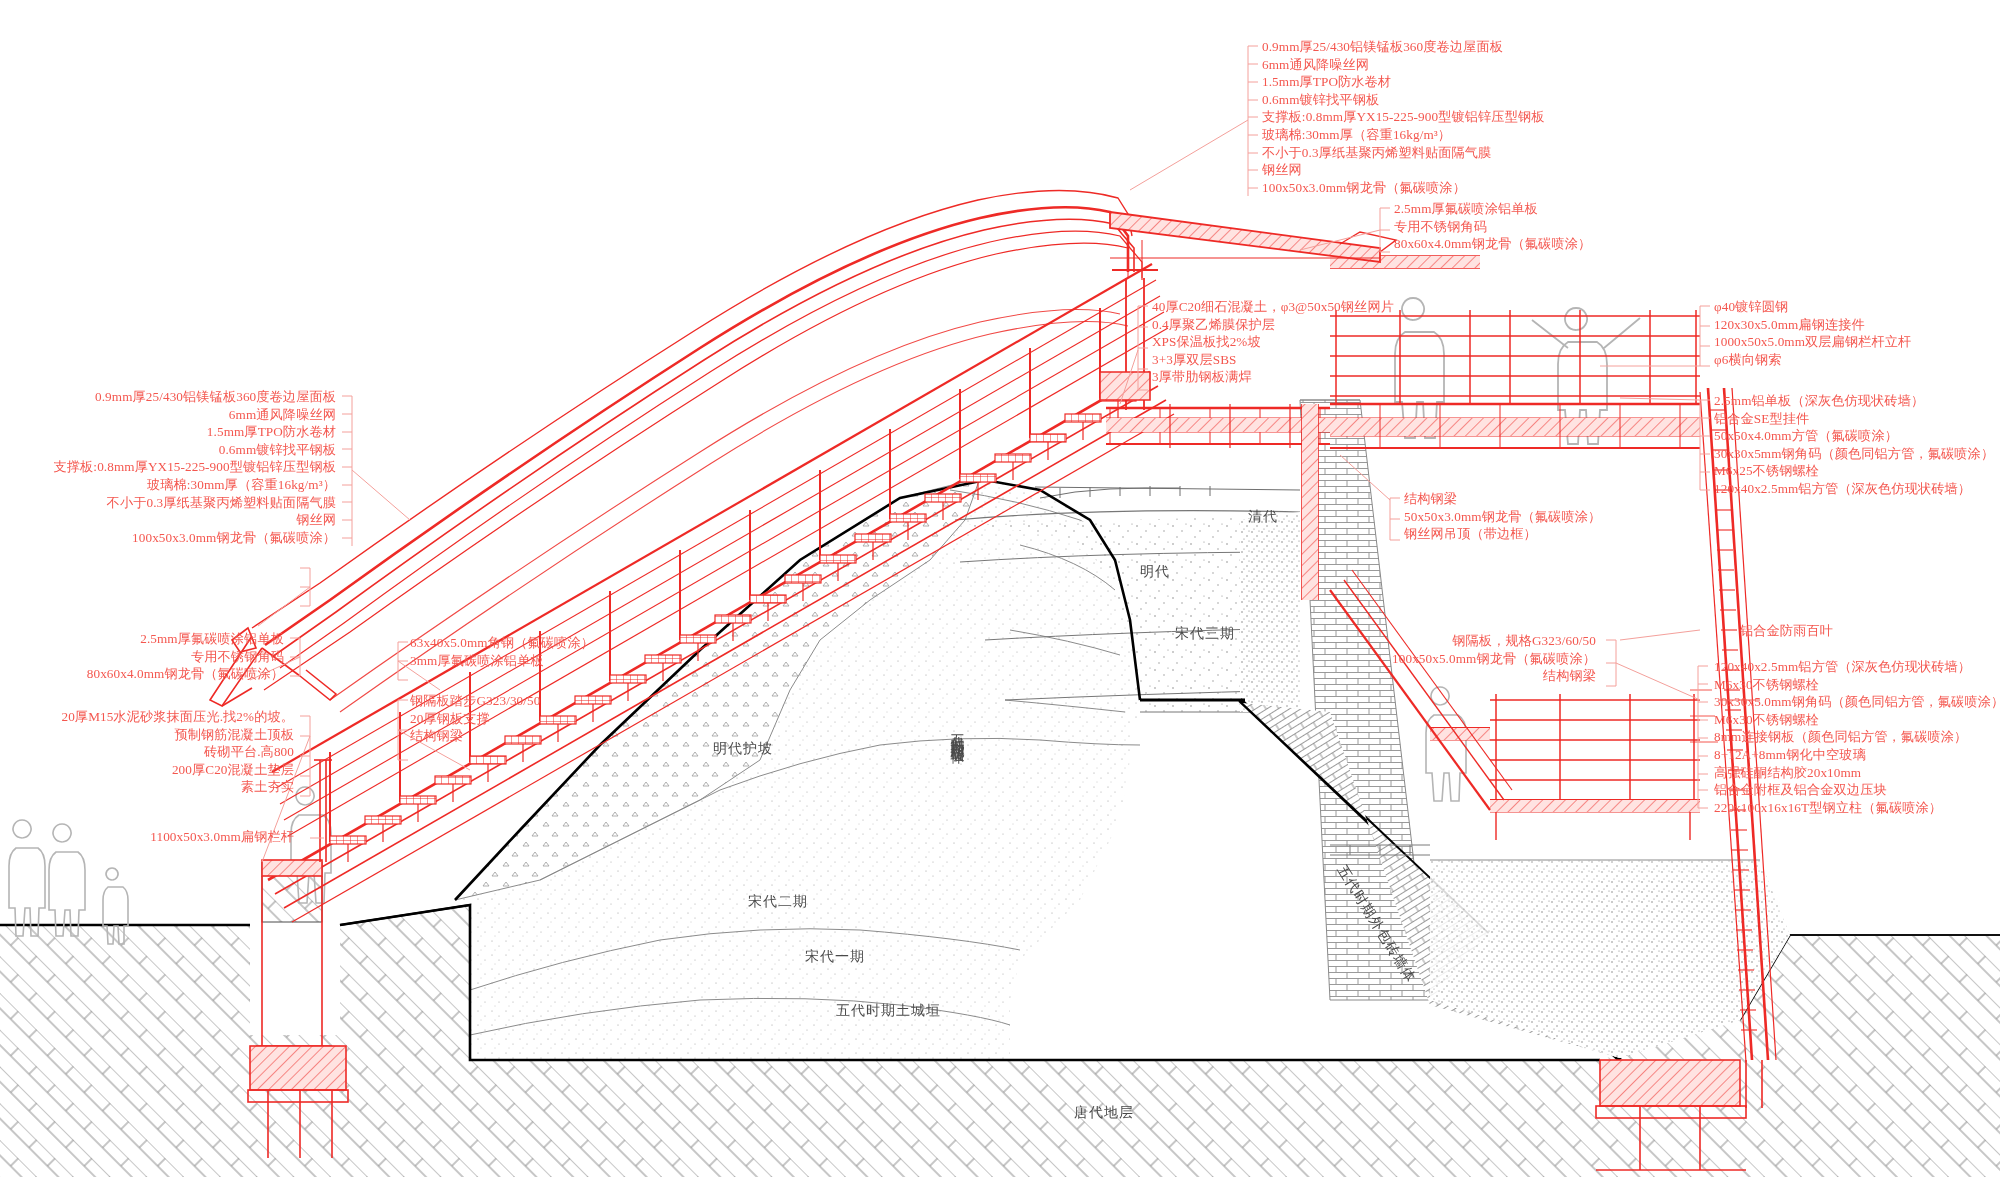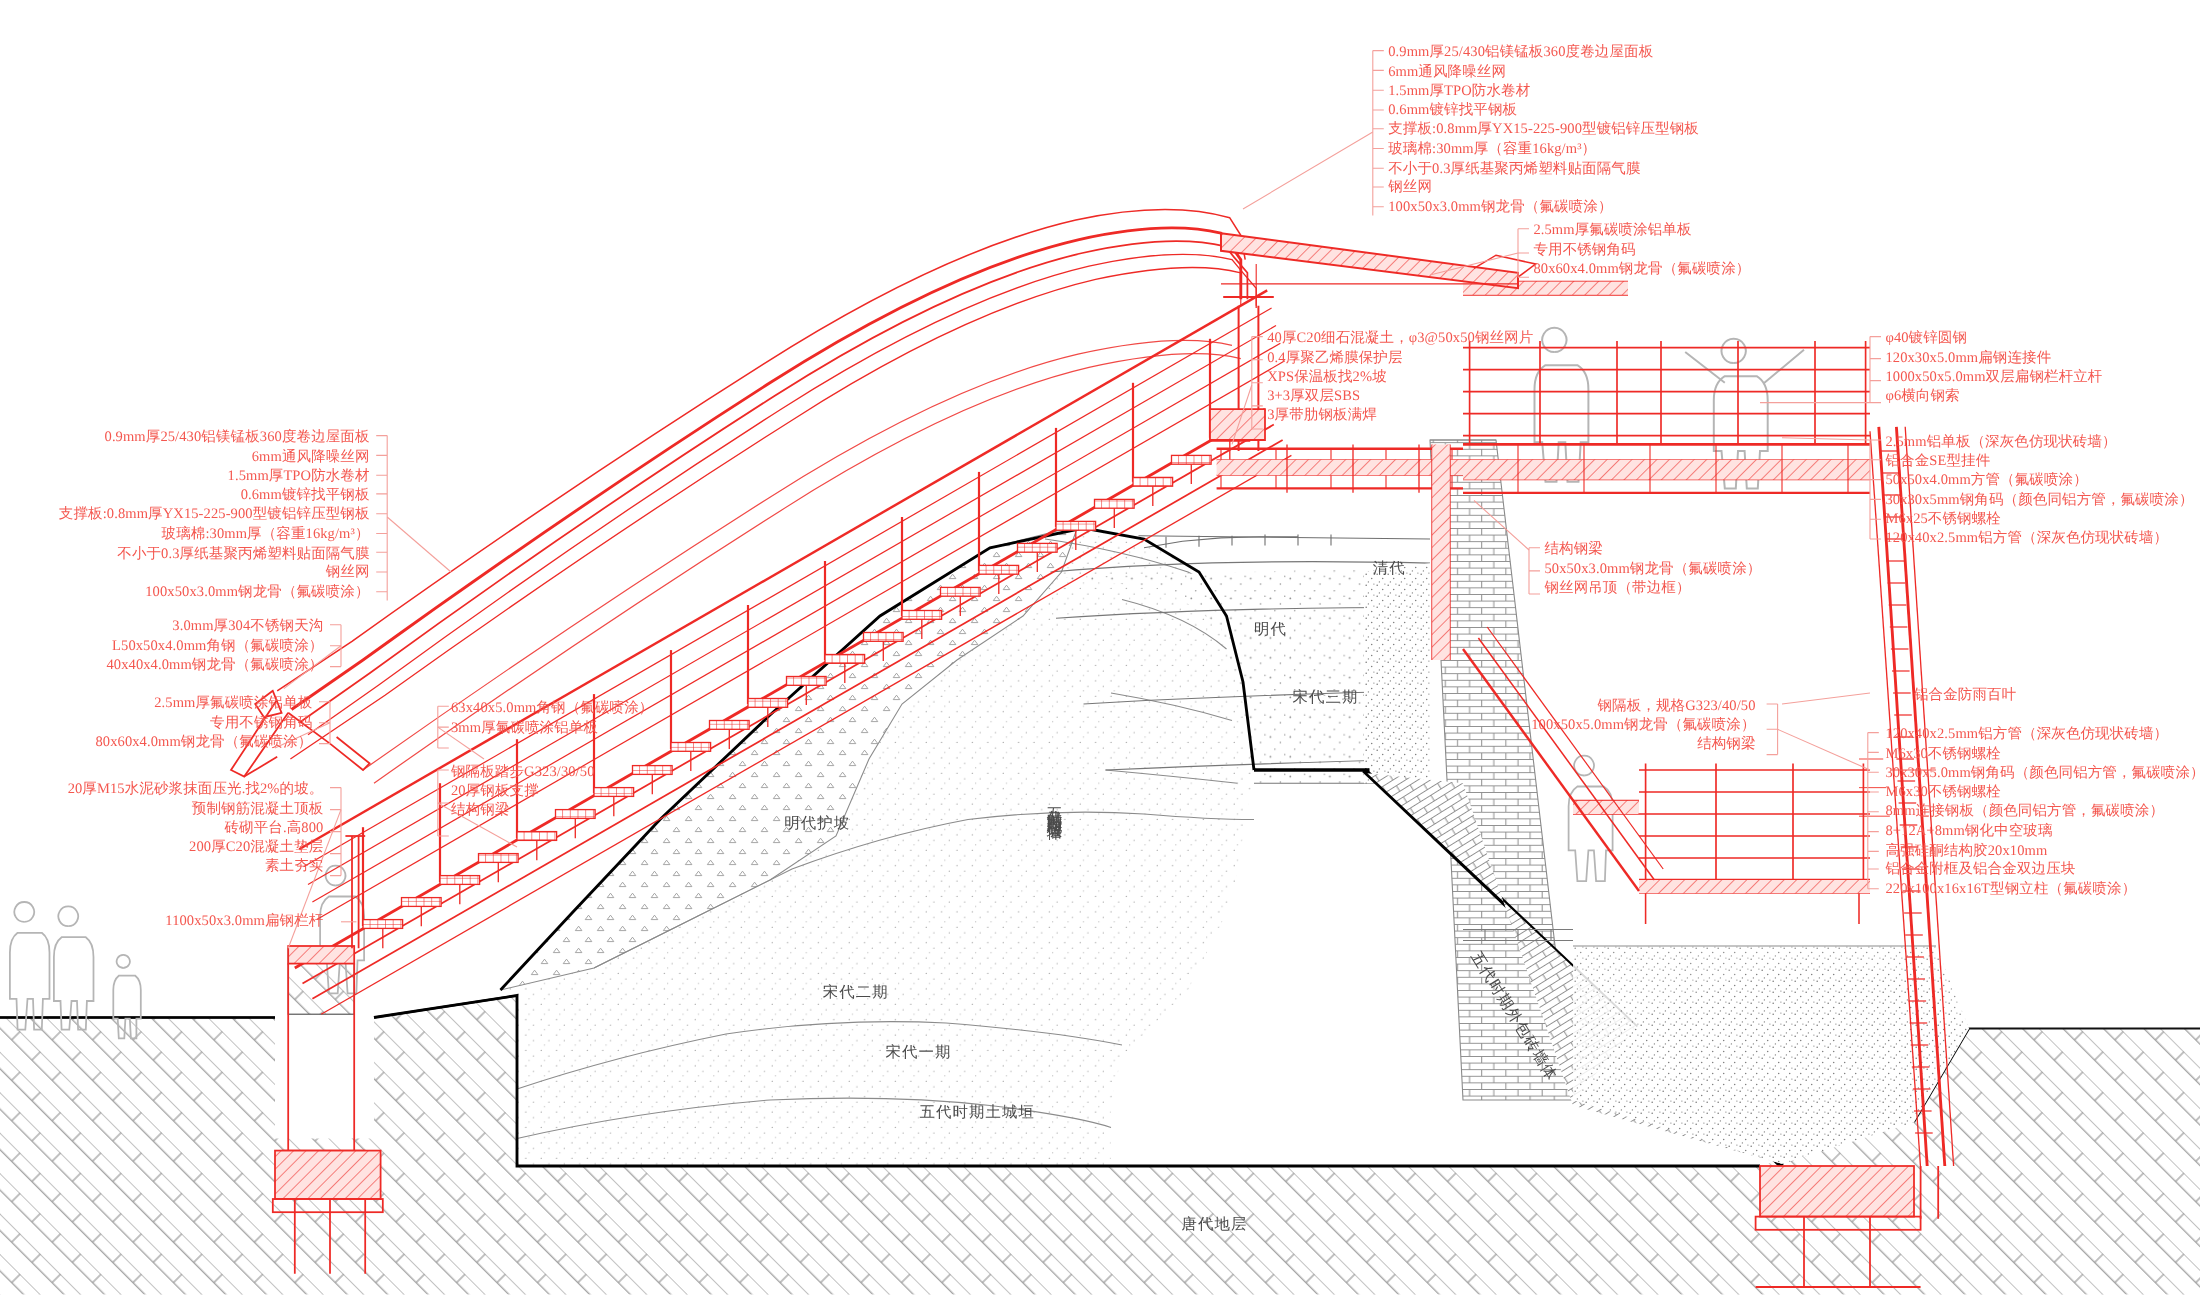--- a/index.html
+++ b/index.html
@@ -564,42 +564,37 @@
     <div>220x100x16x16T型钢立柱（氟碳喷涂）</div>
   </div>
 
   <div class="ann l" style="left:1404px;top:490px;">
     <div>结构钢梁</div>
     <div>50x50x3.0mm钢龙骨（氟碳喷涂）</div>
     <div>钢丝网吊顶（带边框）</div>
   </div>
 
   <div class="ann r" style="left:1300px;top:632px;width:296px;">
-    <div>钢隔板，规格G323/40/50</div>
+    <div>钢隔板，规格G323/60/50</div>
     <div>100x50x5.0mm钢龙骨（氟碳喷涂）</div>
     <div>结构钢梁</div>
   </div>
 
   <div class="ann r" style="left:20px;top:388px;width:316px;">
     <div>0.9mm厚25/430铝镁锰板360度卷边屋面板</div>
     <div>6mm通风降噪丝网</div>
     <div>1.5mm厚TPO防水卷材</div>
     <div>0.6mm镀锌找平钢板</div>
     <div>支撑板:0.8mm厚YX15-225-900型镀铝锌压型钢板</div>
     <div>玻璃棉:30mm厚（容重16kg/m³）</div>
     <div>不小于0.3厚纸基聚丙烯塑料贴面隔气膜</div>
     <div>钢丝网</div>
     <div>100x50x3.0mm钢龙骨（氟碳喷涂）</div>
   </div>
 
-  <div class="ann r" style="left:20px;top:560px;width:274px;">
-    <div>3.0mm厚304不锈钢天沟</div>
-    <div>L50x50x4.0mm角钢（氟碳喷涂）</div>
-    <div>40x40x4.0mm钢龙骨（氟碳喷涂）</div>
-  </div>
 
   <div class="ann r" style="left:10px;top:630px;width:274px;">
     <div>2.5mm厚氟碳喷涂铝单板</div>
     <div>专用不锈钢角码</div>
     <div>80x60x4.0mm钢龙骨（氟碳喷涂）</div>
   </div>
 
   <div class="ann r" style="left:10px;top:708px;width:284px;">
     <div>20厚M15水泥砂浆抹面压光.找2%的坡。</div>
     <div>预制钢筋混凝土顶板</div>

